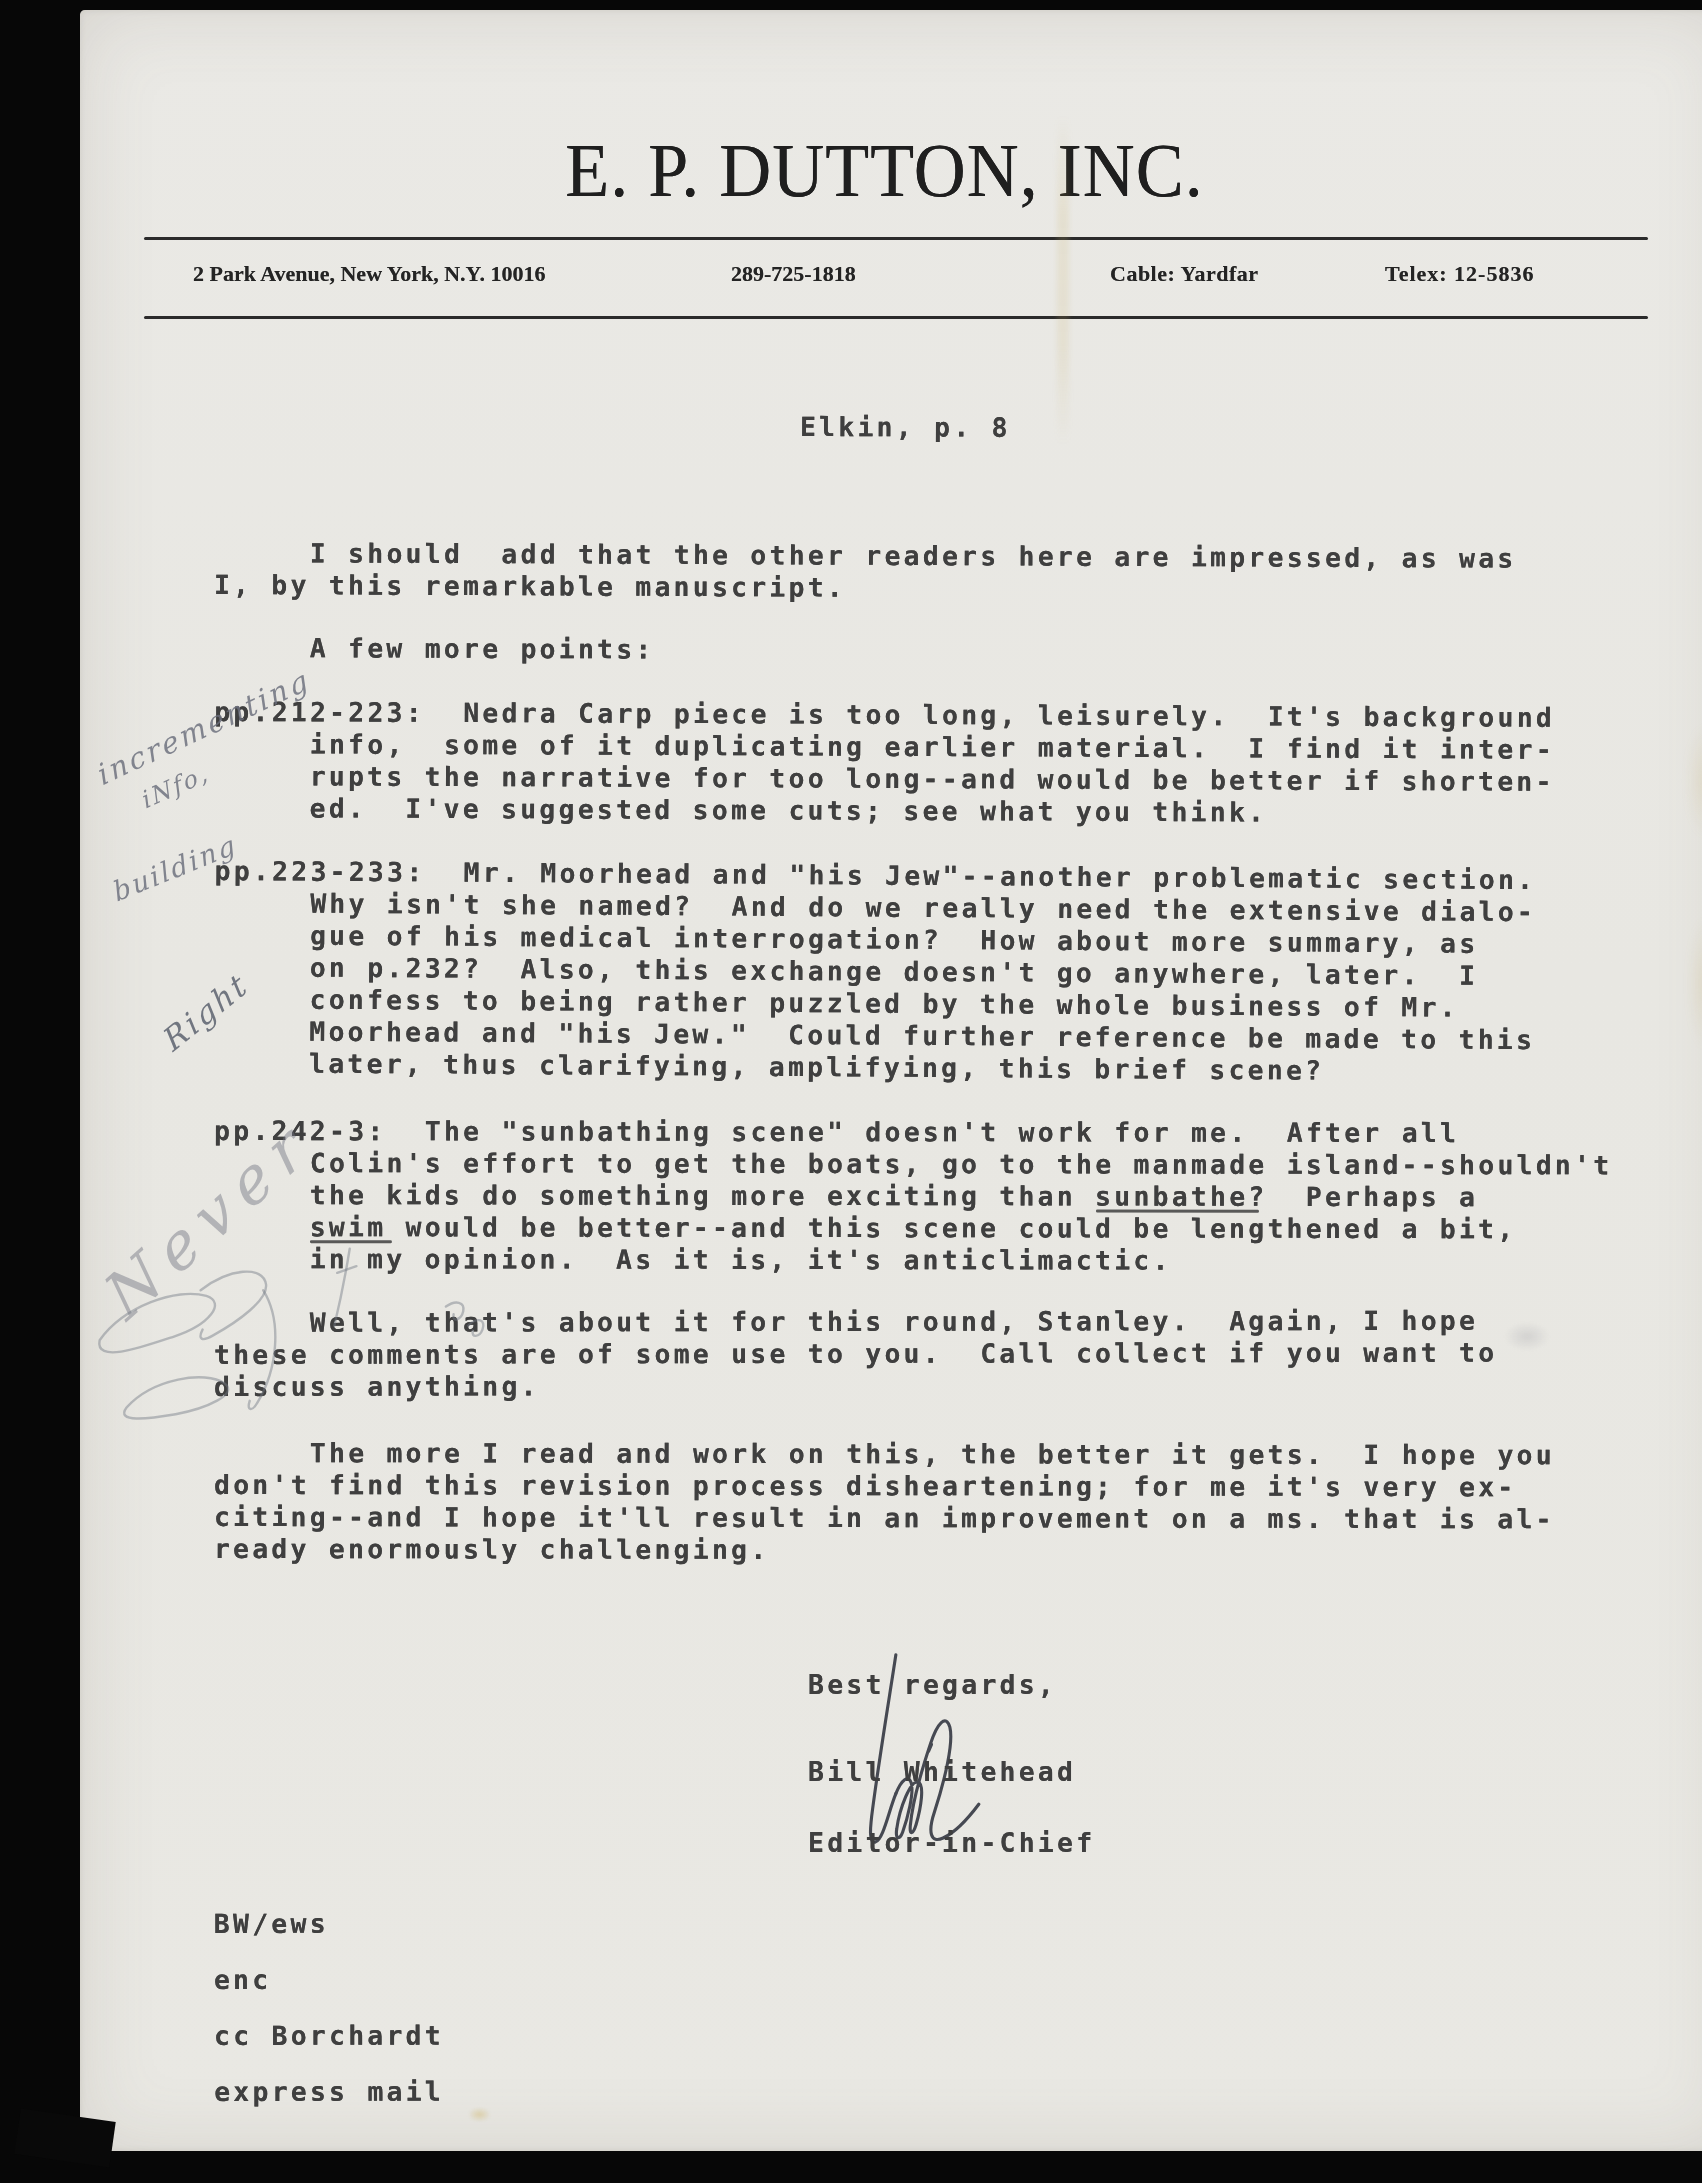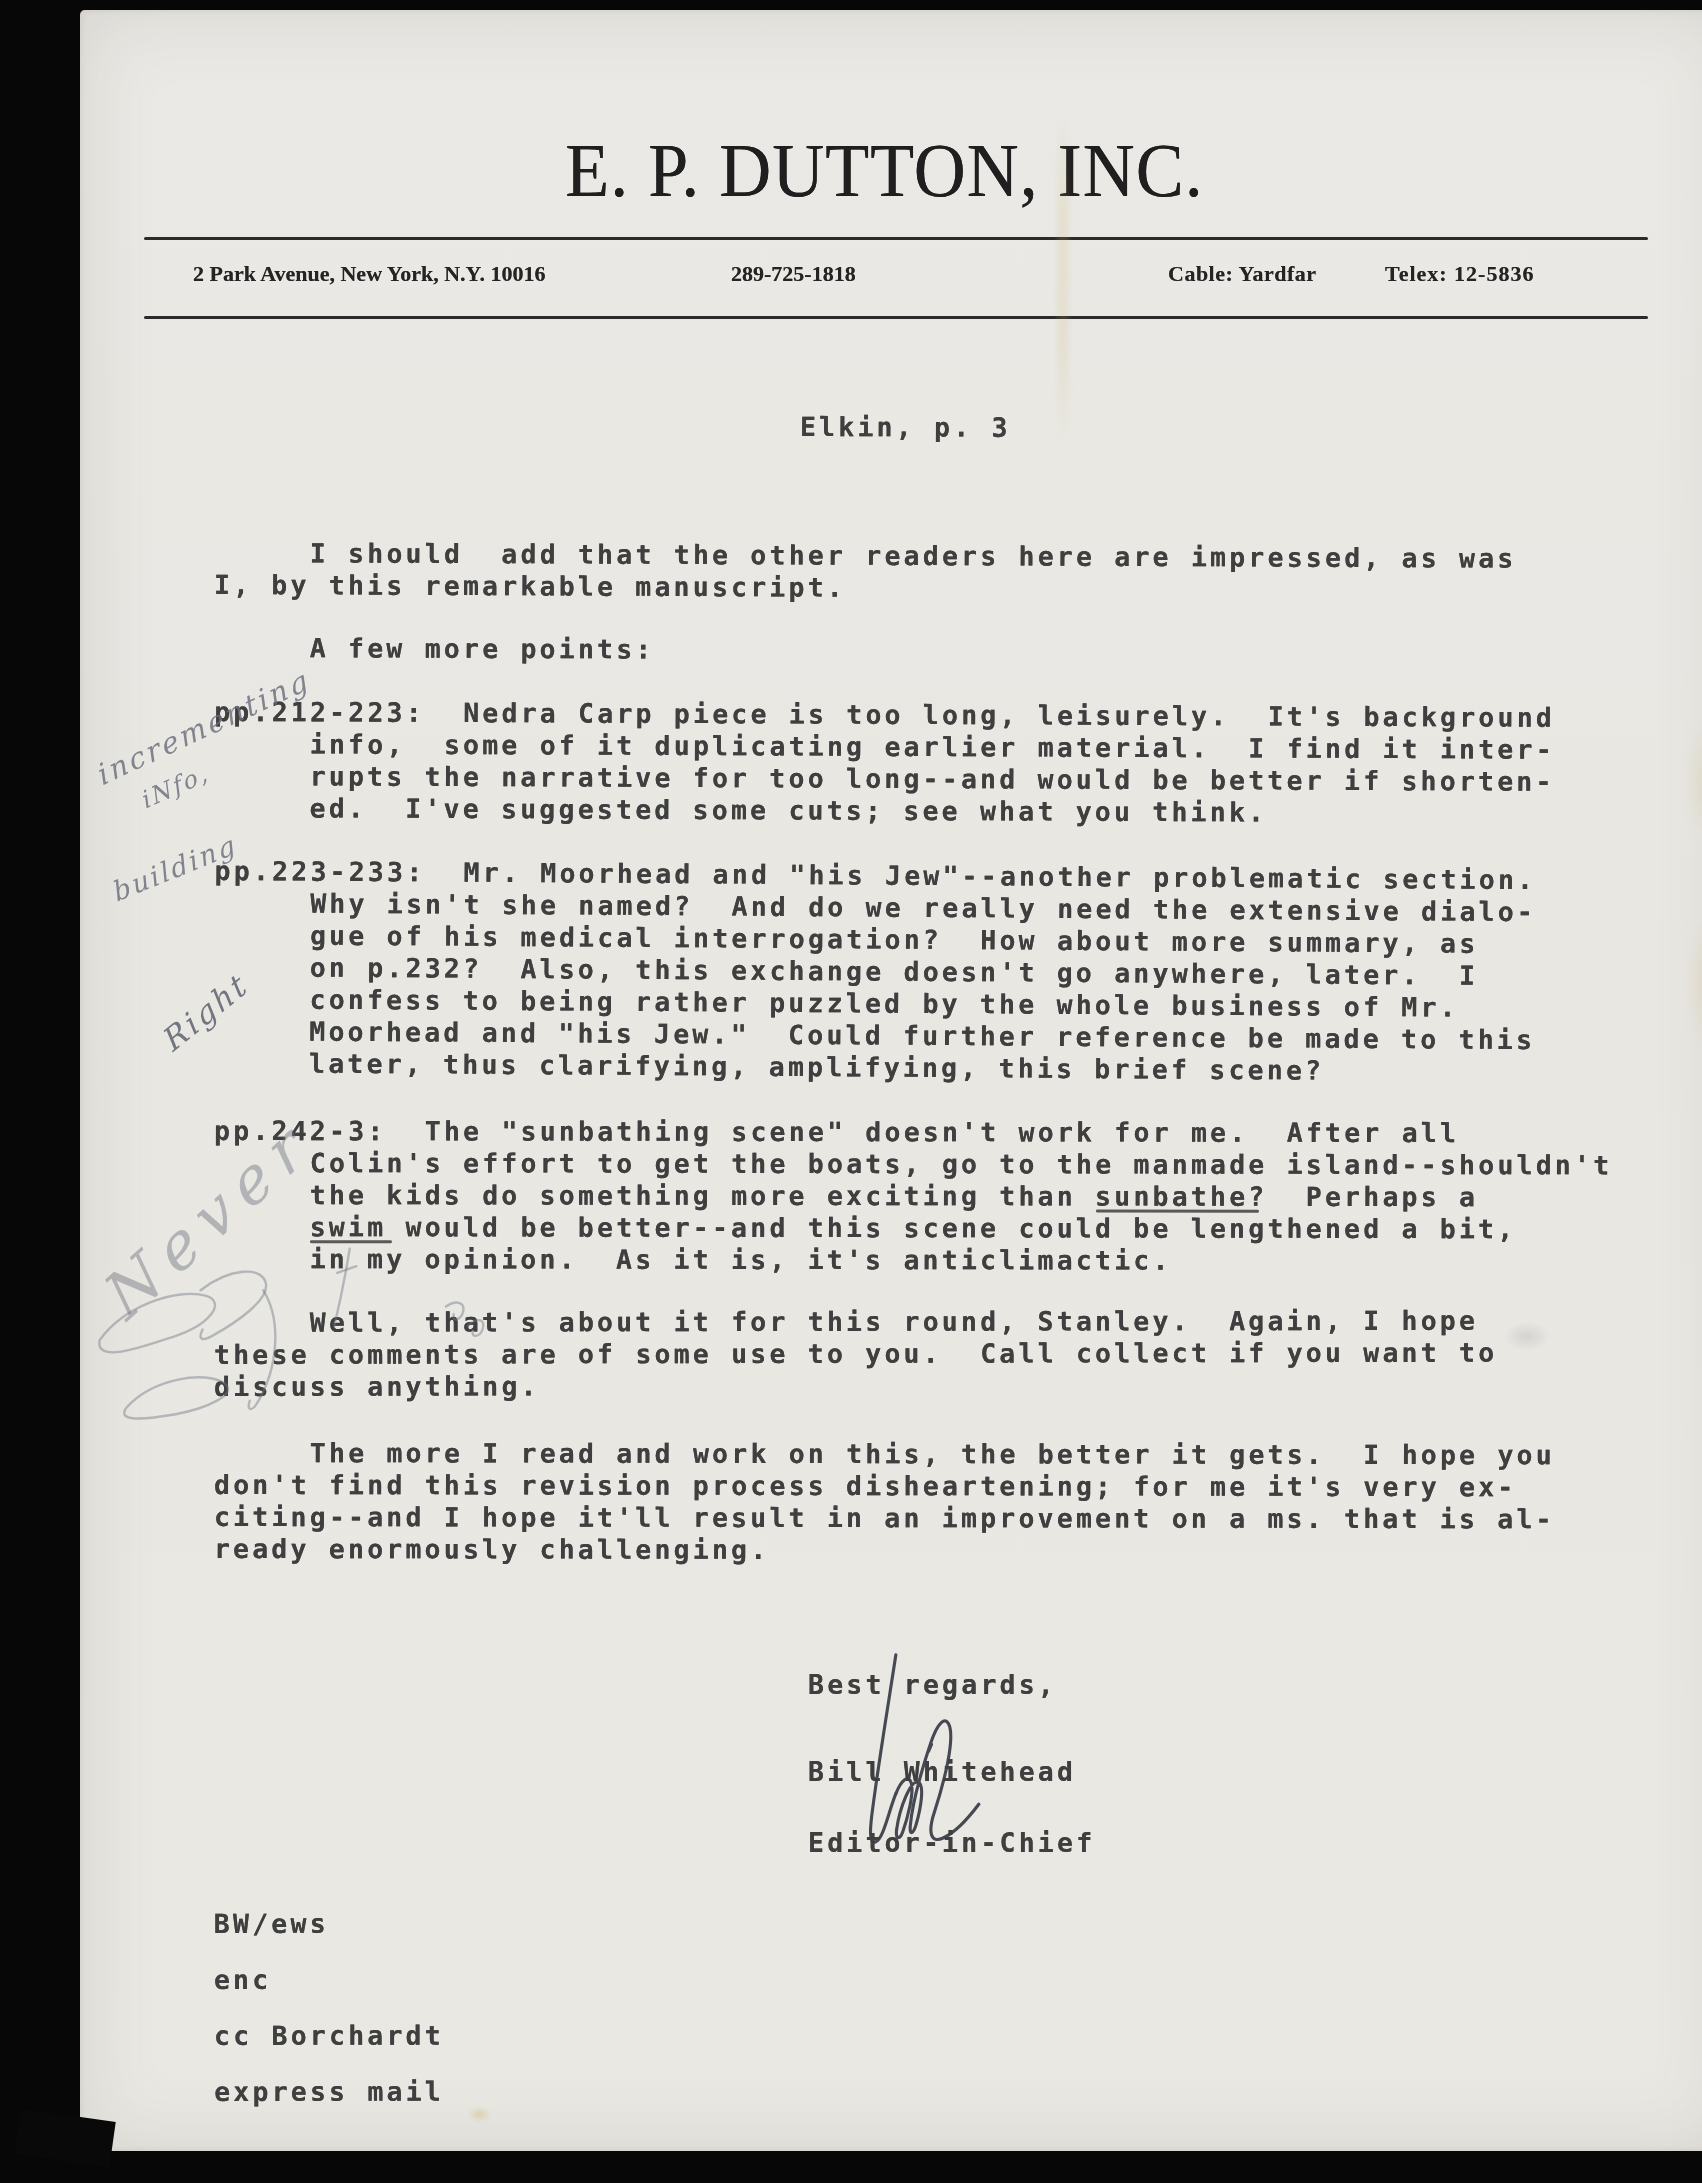--- a/index.html
+++ b/index.html
@@ -15,21 +15,21 @@
            font-family:"Liberation Serif",serif;font-weight:400;font-size:72px;line-height:77px;
            letter-spacing:1px;color:#1f1f1f;text-shadow:0 0 0.5px #1f1f1f;white-space:nowrap;}
   .rule{position:absolute;left:64px;width:1504px;height:3.4px;background:#2b2b2b;border-radius:1.9px;}
   .rule-top{top:227px;}
   .rule-bottom{top:306px;}
   .addr{position:absolute;top:247px;font-family:"Liberation Serif",serif;font-weight:bold;
         font-size:22px;line-height:34px;color:#242424;white-space:nowrap;
         text-shadow:0 0 0.5px rgba(30,30,30,.6);}
   .addr-street{left:113px;}
   .addr-phone{left:651px;}
-  .addr-cable{left:1088px;letter-spacing:0.5px;}
+  .addr-cable{left:1030px;letter-spacing:0.5px;}
   .addr-telex{left:1305px;letter-spacing:1px;}
   
   .typed{position:absolute;white-space:pre;margin:0;
          font-family:"DejaVu Sans Mono",monospace;font-weight:bold;
          font-size:26.5px;line-height:32px;letter-spacing:3.2px;color:#3f3f3f;
          text-shadow:0 0 0.5px rgba(52,52,52,.75);transform-origin:0 50%;}
   .block{position:absolute;transform-origin:0 50%;}
   .u-bar{position:absolute;height:2.9px;background:#3f3f3f;opacity:.85;border-radius:1.4px;}
   
   .pencil{position:absolute;font-family:"DejaVu Serif",serif;font-style:italic;
@@ -50,21 +50,21 @@
   <div class="paper">
 
     <div class="company">E. P. DUTTON, INC.</div>
     <div class="rule rule-top"></div>
     <div class="addr addr-street">2 Park Avenue, New York, N.Y. 10016</div>
     <div class="addr addr-phone">289-725-1818</div>
     <div class="addr addr-cable">Cable: Yardfar</div>
     <div class="addr addr-telex">Telex: 12-5836</div>
     <div class="rule rule-bottom"></div>
 
-    <pre class="typed" style="left:720px;top:401px;transform:rotate(0.2deg);">Elkin, p. 3</pre>
+    <pre class="typed" style="left:720px;top:401px;transform:rotate(0.2deg);">Elkin, p. 8</pre>
 
     <pre class="typed" style="left:134px;top:527px;transform:rotate(0.25deg);">     I should  add that the other readers here are impressed, as was
 I, by this remarkable manuscript.</pre>
 
     <pre class="typed" style="left:134px;top:622px;transform:rotate(0.2deg);">     A few more points:</pre>
 
     <pre class="typed" style="left:134px;top:686px;transform:rotate(0.25deg);">pp.212-223:  Nedra Carp piece is too long, leisurely.  It's background
      info,  some of it duplicating earlier material.  I find it inter-
      rupts the narrative for too long--and would be better if shorten-
      ed.  I've suggested some cuts; see what you think.</pre>

